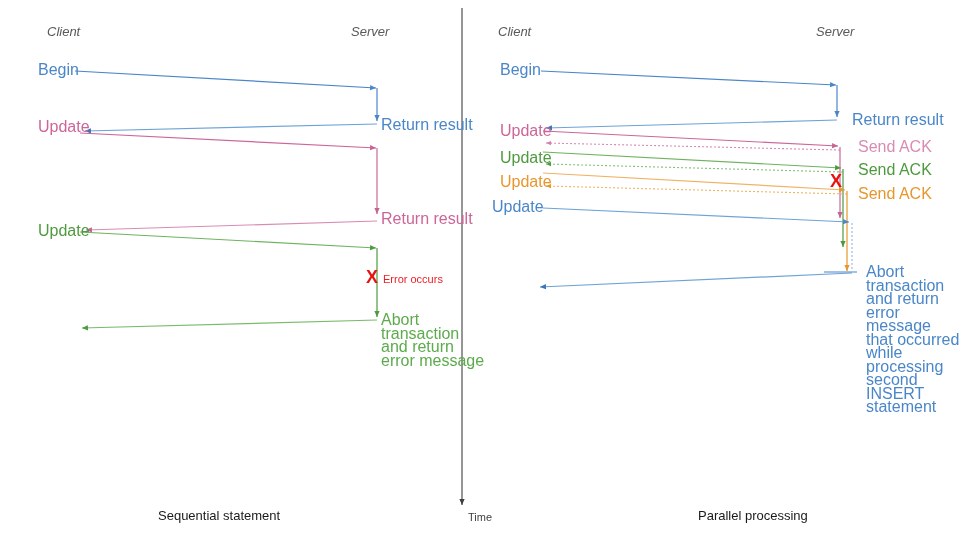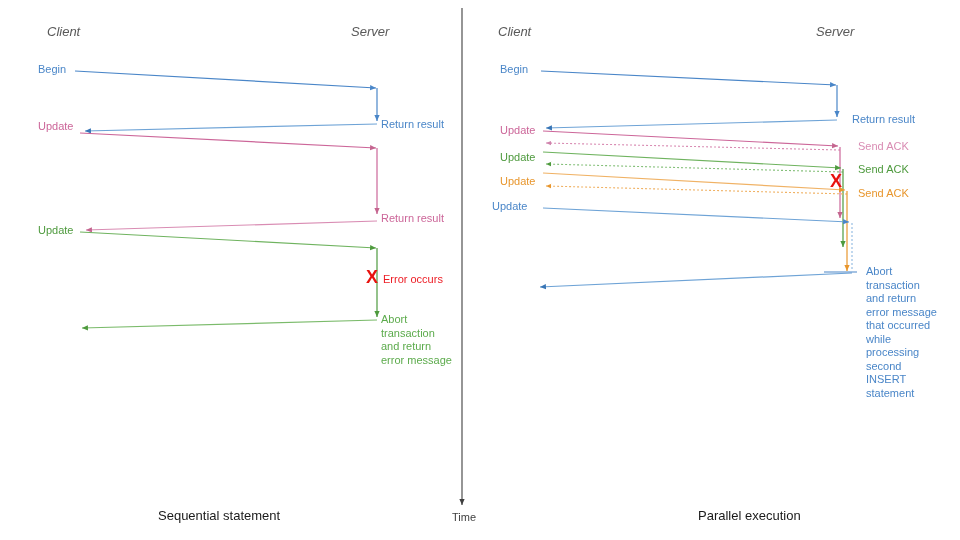--- a/index.html
+++ b/index.html
@@ -21,21 +21,21 @@
   svg.layer {
     position: absolute;
     left: 0;
     top: 0;
     width: 960px;
     height: 540px;
   }
   .lbl {
     position: absolute;
     font-family: "Liberation Sans", "DejaVu Sans", sans-serif;
-    font-size: 11px;
+    font-size: 16px;
     line-height: 13.5px;
     white-space: pre;
     letter-spacing: 0px;
   }
   .actor {
     font-style: italic;
     font-size: 13px;
     color: #595959;
   }
   .caption {
@@ -164,21 +164,21 @@
   <div class="errmark" style="left:366px; top:268px;">X</div>
   <div class="errtxt" style="left:383px; top:273px;">Error occurs</div>
 
   <div class="lbl multiline" style="left:381px; top:313px; color:#5cab4c;">Abort
 transaction
 and return
 error message</div>
 
   <div class="lbl caption" style="left:158px; top:509px;">Sequential statement</div>
 
-  <div class="lbl timelbl" style="left:452px; top:511px;">Time</div>
+  <div class="lbl timelbl" style="left:468px; top:511px;">Time</div>
 
   <div class="lbl actor" style="left:498px; top:25px;">Client</div>
   <div class="lbl actor" style="left:816px; top:25px;">Server</div>
 
   <div class="lbl" style="left:500px; top:63px; color:#4a86c8;">Begin</div>
   <div class="lbl" style="left:500px; top:124px; color:#cc6699;">Update</div>
   <div class="lbl" style="left:500px; top:151px; color:#4e9a3e;">Update</div>
   <div class="lbl" style="left:500px; top:175px; color:#e8962d;">Update</div>
   <div class="lbl" style="left:492px; top:200px; color:#4a86c8;">Update</div>
 
@@ -193,15 +193,15 @@
 transaction
 and return
 error message
 that occurred
 while
 processing
 second
 INSERT
 statement</div>
 
-  <div class="lbl caption" style="left:698px; top:509px;">Parallel execution</div>
+  <div class="lbl caption" style="left:698px; top:509px;">Parallel processing</div>
 
 </div>
 
 </body></html>

